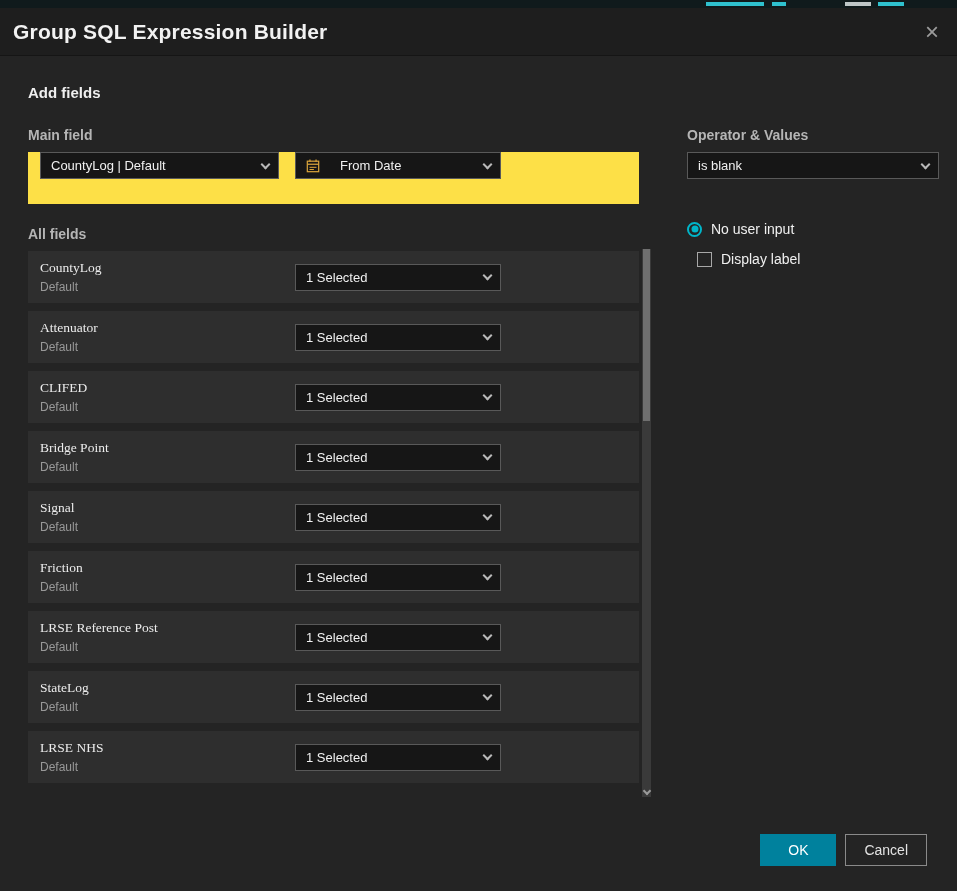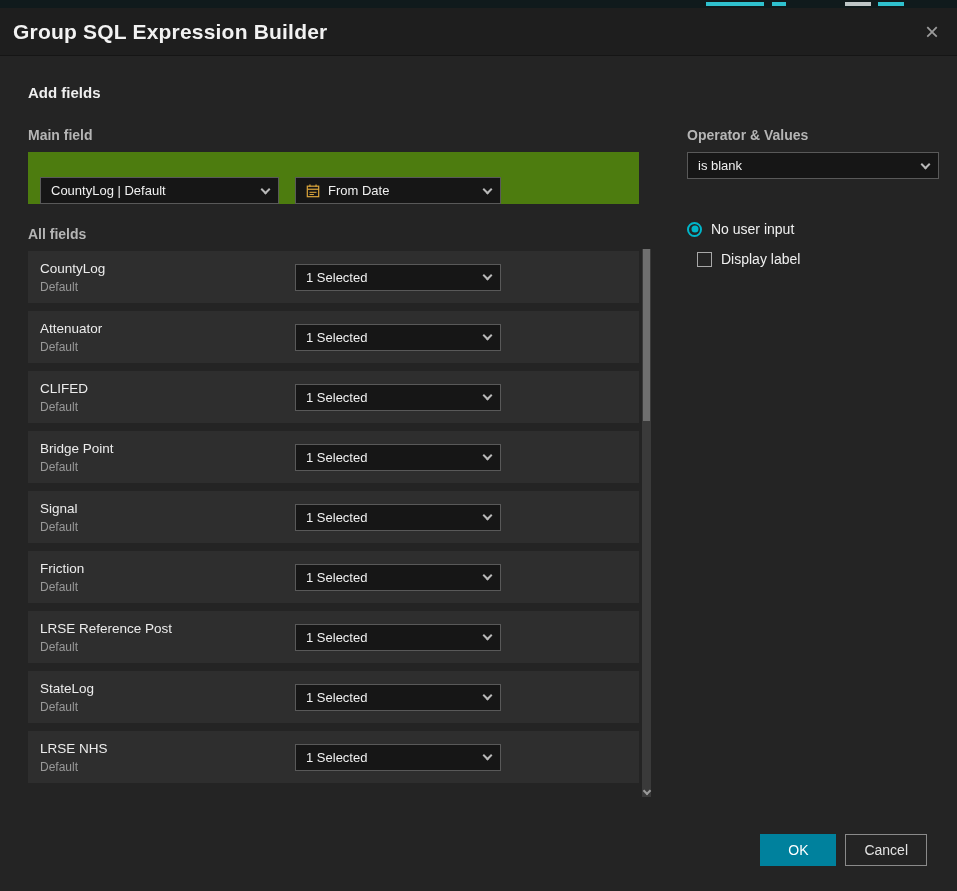--- a/index.html
+++ b/index.html
@@ -24,37 +24,37 @@
   .dialog-body { padding:28px 30px 0 28px; position:relative; }
   .section-heading { font-size:15px; font-weight:700; color:#efefef; margin-bottom:26px; }
 
   .columns { display:flex; align-items:stretch; }
   .col-left { width:633px; }
   .v-divider { width:1px; background:#3c3c3c; min-height:664px; }
   .col-right { padding-left:26px; width:270px; }
 
   .field-label { font-size:14px; font-weight:700; color:#b5b5b5; margin-bottom:9px; }
 
-  .main-panel { width:611px; height:52px; background:#4d7c0f; display:flex; align-items:flex-end;
+  .main-panel { width:611px; height:52px; background:#fde047; display:flex; align-items:flex-start;
     padding-left:12px; gap:16px; margin-bottom:22px; }
 
   .select { position:relative; background:#161616; border:1px solid #595959; height:27px;
     display:flex; align-items:center; padding:0 26px 0 10px; font-size:13px; color:#f0f0f0; cursor:pointer; }
   .select .chev { position:absolute; right:9px; top:50%; width:7px; height:7px;
     border-right:2px solid #b9b9b9; border-bottom:2px solid #b9b9b9; transform:translateY(-72%) rotate(45deg); }
   .w-layer { width:239px; }
-  .w-field { width:206px; }
+  .w-field { width:206px;gap:12px; }
   .w-op { width:252px; margin-bottom:0; }
   .select .cal { display:flex; margin-right:8px; flex:0 0 auto; }
   .select .lbl { white-space:nowrap; overflow:hidden; }
 
   .list-wrap { position:relative; width:633px; }
   .row { width:611px; height:52px; background:#2e2e2e; margin-bottom:8px; display:flex; align-items:center; }
   .row .info { width:267px; padding-left:12px; }
-  .row .name { font-size:13.5px; color:#ececec; }
+  .row .name { font-size:13.5px; color:#ececec;font-family:Liberation Serif, serif; }
   .row .sub { font-size:12px; color:#989898; margin-top:4px; }
 
   .scrollbar { position:absolute; top:-2px; right:10px; width:9px; height:548px; background:#3a3a3a; }
   .scroll-thumb { position:absolute; top:0; left:1px; width:7px; height:172px; background:#6f6f6f; cursor:pointer; }
   .scroll-down { position:absolute; bottom:3px; left:50%; width:6px; height:6px;
     border-right:2px solid #9a9a9a; border-bottom:2px solid #9a9a9a; transform:translateX(-50%) rotate(45deg); cursor:pointer; }
 
   .op-row-radio { display:flex; align-items:center; margin-top:42px; cursor:pointer; }
   .radio { width:15px; height:15px; border-radius:50%; border:2px solid #00b6c9; position:relative; flex:0 0 auto; }
   .radio .dot { position:absolute; top:50%; left:50%; width:7px; height:7px; border-radius:50%;

